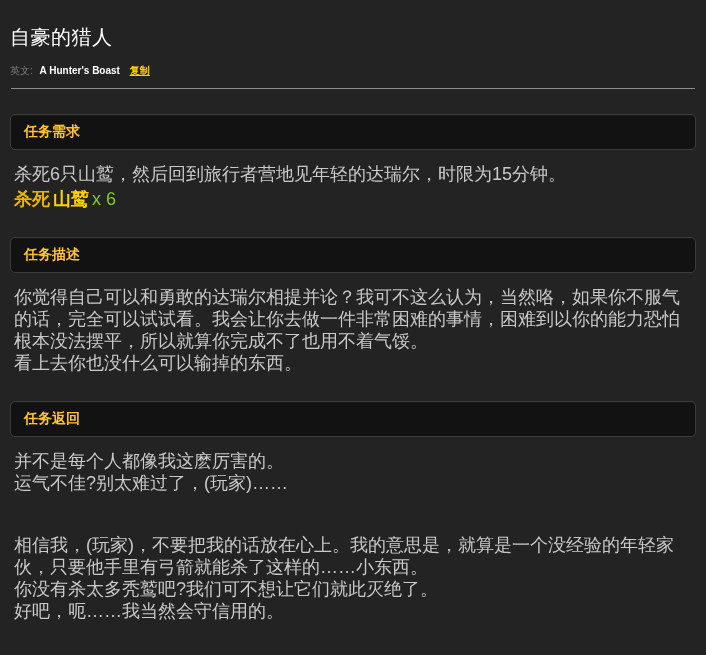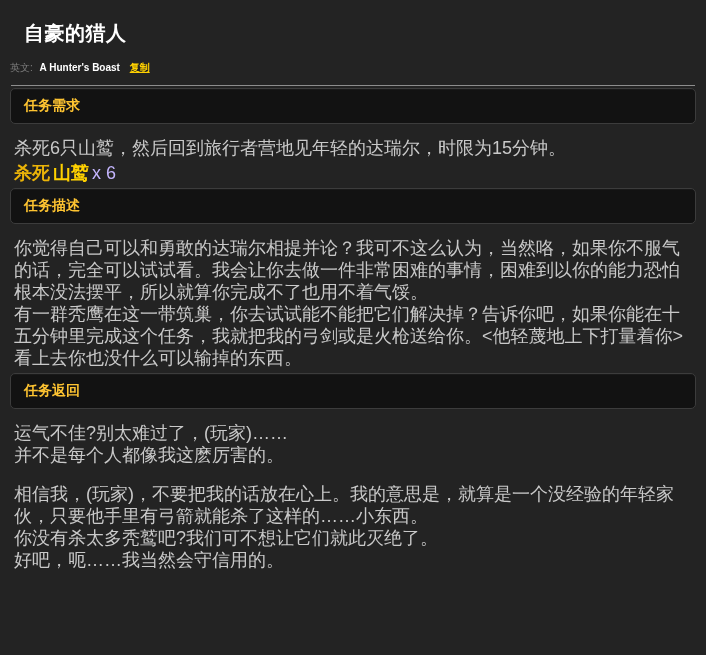--- a/index.html
+++ b/index.html
@@ -12,23 +12,23 @@
     font-family: "Liberation Sans", "DejaVu Sans", sans-serif;
   }
   .page {
     padding: 0 10px;
     box-sizing: border-box;
     width: 706px;
   }
   .page-title {
     color: #ffffff;
     font-size: 20px;
-    font-weight: bold;
-    padding-top: 6px;
-    margin: 14px;
+    font-weight: normal;
+    padding-top: 24px;
+    margin: 0;
     letter-spacing: 0.5px;
   }
   .meta-line {
     margin-top: 13px;
     font-size: 10px;
     color: #7f7f7f;
   }
   .meta-line .en-name {
     color: #ffffff;
     font-weight: bold;
@@ -40,21 +40,21 @@
     text-decoration: underline;
     margin-left: 7px;
     cursor: pointer;
   }
   .divider {
     border: none;
     border-top: 1px solid #8d8d8d;
     margin: 10px 1px 0 1px;
   }
   .section {
-    margin-top: 2px;
+    margin-top: 25px;
   }
   .section-header {
     background: #121212;
     border: 1px solid #3c3c3c;
     border-radius: 5px;
     padding: 7px 13px 8px 13px;
     box-shadow: inset 0 1px 0 rgba(255,255,255,0.03);
   }
   .section-heading {
     color: #fdc331;
@@ -77,21 +77,21 @@
     color: #eab308;
     font-weight: bold;
   }
   .target-link {
     color: #ffd100;
     font-weight: bold;
     cursor: pointer;
     margin: 0 3px;
   }
   .objective-count {
-    color: #c4b5fd;
+    color: #84cc16;
   }
 </style>
 </head>
 <body>
 
 <div class="page">
 
   <h1 class="page-title">自豪的猎人</h1>
 
   <div class="meta-line">
@@ -111,32 +111,31 @@
       <p class="objective-line"><span class="objective-verb">杀死</span><a class="target-link">山鹫</a><span class="objective-count">x 6</span></p>
     </div>
   </div>
 
   <div class="section">
     <div class="section-header">
       <span class="section-heading">任务描述</span>
     </div>
     <div class="section-body">
       <p>你觉得自己可以和勇敢的达瑞尔相提并论？我可不这么认为，当然咯，如果你不服气的话，完全可以试试看。我会让你去做一件非常困难的事情，困难到以你的能力恐怕根本没法摆平，所以就算你完成不了也用不着气馁。</p>
-      <p>有一群秃鹰在这一带筑巢，你去试试能不能把它们解决掉？告诉你吧，如果你能在十五分钟里完成这个任务，我就把我的弓剑或是火枪送给你。&lt;他轻蔑地上下打量着你&gt;</p>
       <p>看上去你也没什么可以输掉的东西。</p>
     </div>
   </div>
 
   <div class="section">
     <div class="section-header">
       <span class="section-heading">任务返回</span>
     </div>
     <div class="section-body">
+      <p>并不是每个人都像我这麽厉害的。</p>
       <p>运气不佳?别太难过了，(玩家)……</p>
-      <p>并不是每个人都像我这麽厉害的。</p>
     </div>
   </div>
 
   <div class="section">
     <div class="section-body">
       <p>相信我，(玩家)，不要把我的话放在心上。我的意思是，就算是一个没经验的年轻家伙，只要他手里有弓箭就能杀了这样的……小东西。</p>
       <p>你没有杀太多秃鹫吧?我们可不想让它们就此灭绝了。</p>
       <p>好吧，呃……我当然会守信用的。</p>
     </div>
   </div>

